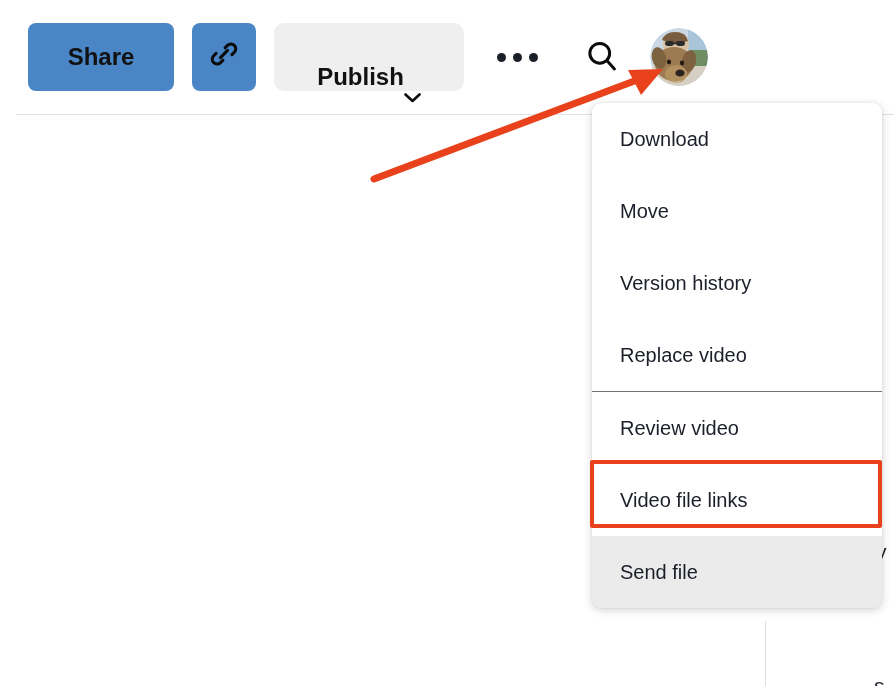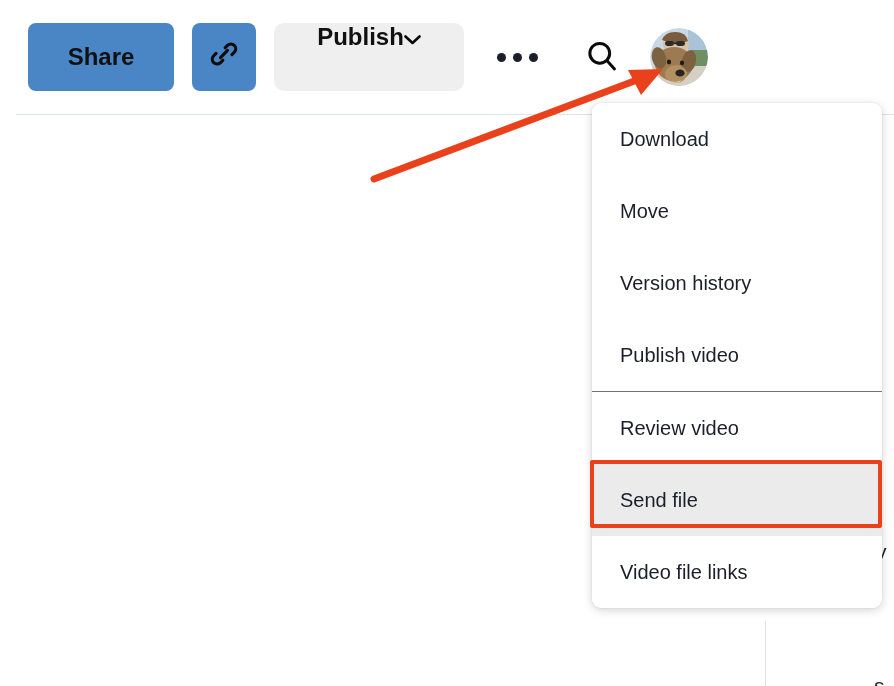--- a/index.html
+++ b/index.html
@@ -48,21 +48,21 @@
   }
   #share-button { width: 146px; margin-right: 18px; }
   #copy-link-button { width: 64px; margin-right: 18px; }
   #embed-button { width: 160px; margin-right: 20px; }
 
   #publish-button {
     background: #efefef;
     width: 190px;
     margin-right: 22px;
     display: flex;
-    align-items: flex-start;
+    align-items: flex-end;
     justify-content: center;
     border-radius: 10px;
   }
   #publish-button .pub-label { font-size: 24px; font-weight: bold; color: #111; }
 
   .chevron-down {
     display: block;
     width: 17px;
     height: 10px;
   }
@@ -273,26 +273,26 @@
       </g>
     </svg>
   </div>
 </div>
 
 <div id="more-menu">
   <div class="menu-group">
     <div class="menu-item">Download</div>
     <div class="menu-item">Move</div>
     <div class="menu-item">Version history</div>
-    <div class="menu-item">Publish video</div>
+    <div class="menu-item">Replace video</div>
   </div>
   <div class="menu-group">
     <div class="menu-item">Review video</div>
+    <div class="menu-item">Video file links</div>
     <div class="menu-item is-highlighted">Send file</div>
-    <div class="menu-item">Video file links</div>
   </div>
 </div>
 
 <div id="highlight-box"></div>
 
 <svg id="arrow-annotation">
   <g>
     <line x1="374" y1="179" x2="645" y2="77" stroke="#e8411c" stroke-width="7" stroke-linecap="round"></line>
     <polygon points="663,69 628,70 641,95" fill="#e8411c"></polygon>
   </g>

